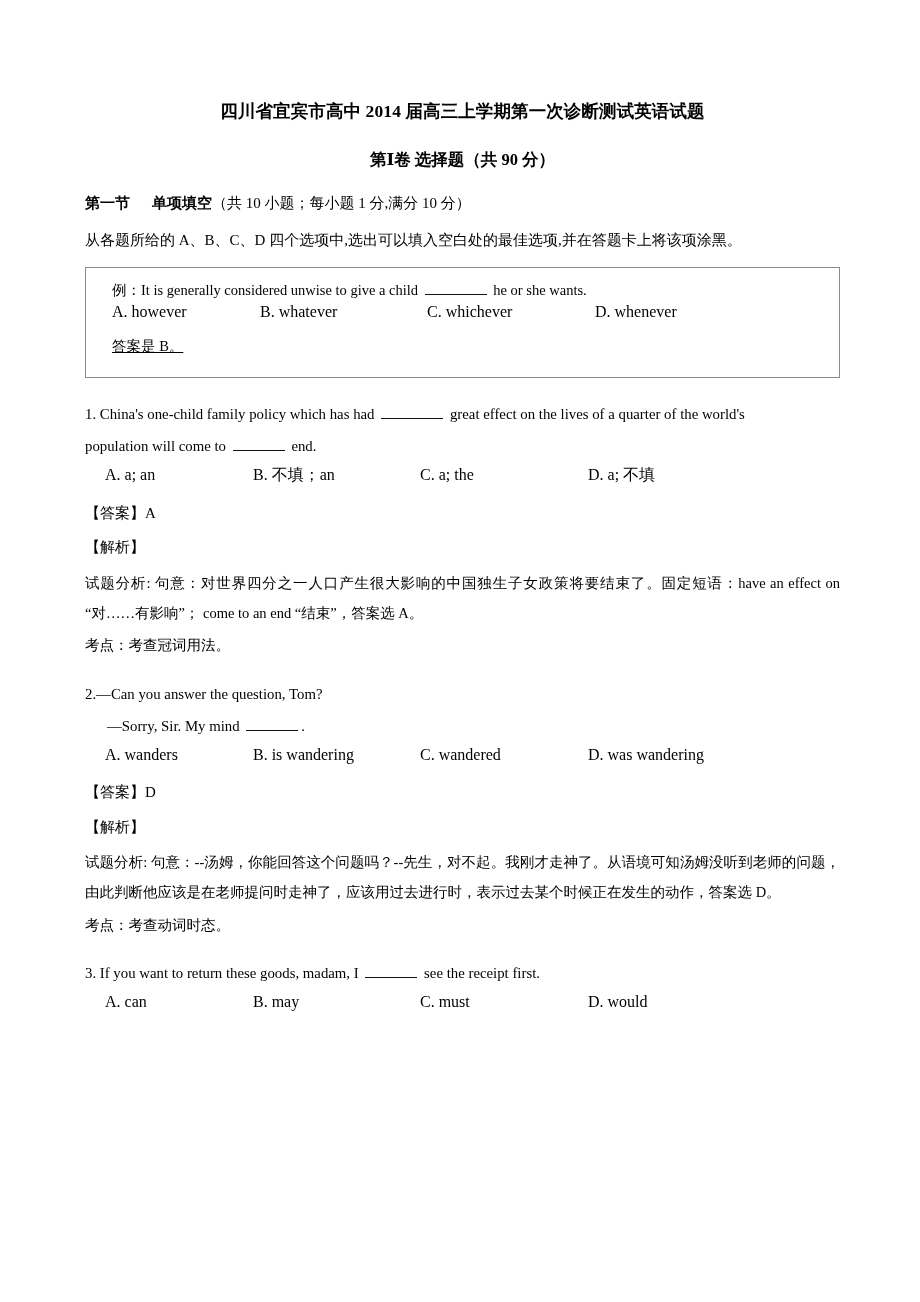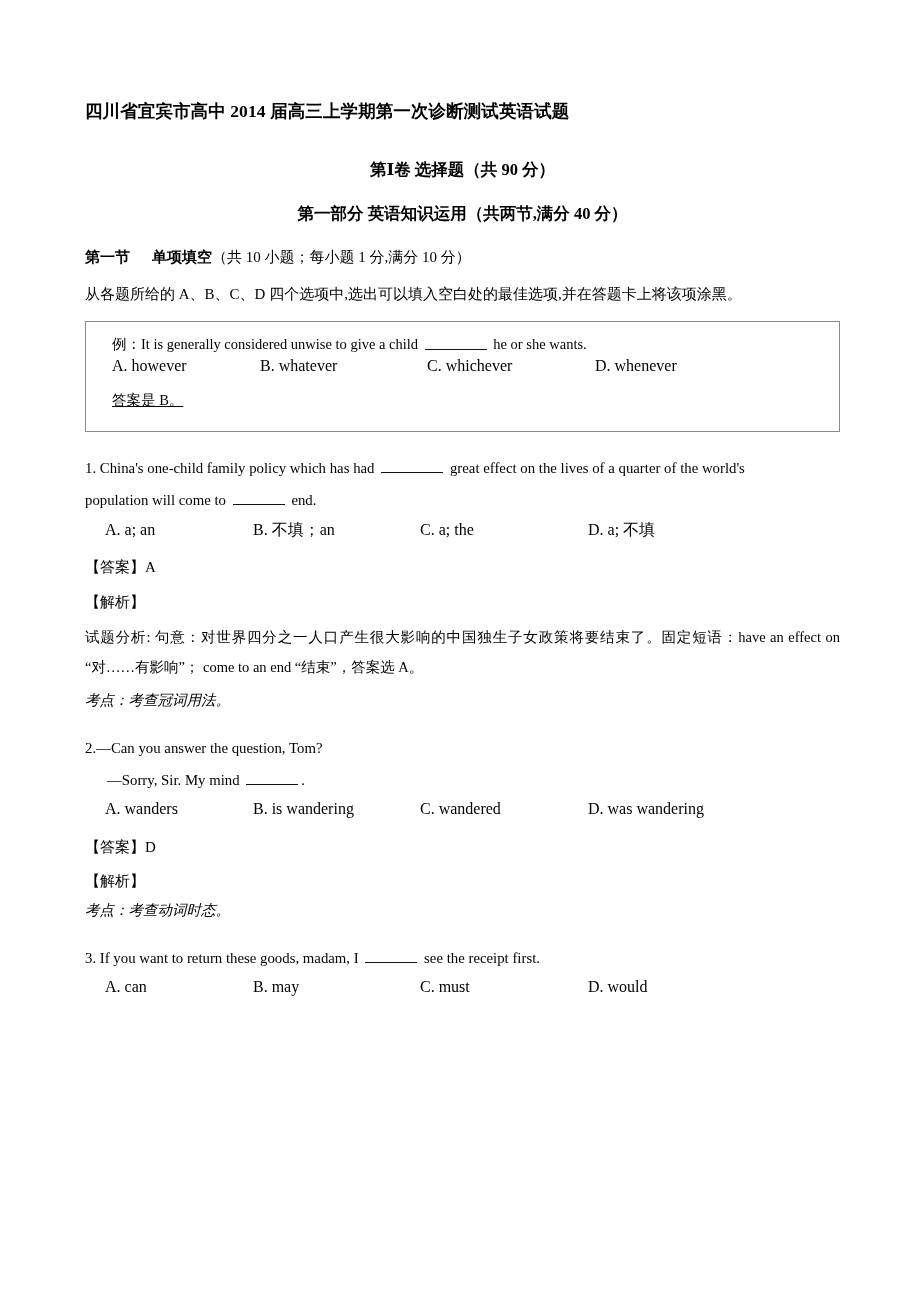--- a/index.html
+++ b/index.html
@@ -16,25 +16,25 @@
     position: relative;
   }
   .page {
     width: 920px;
     height: 1302px;
     box-sizing: border-box;
     padding: 100px 80px 0 85px;
     position: relative;
   }
   .doc-title {
-    text-align: left;
+    text-align: center;
     font-weight: bold;
     font-size: 17.5px;
     letter-spacing: 0.1px;
-    margin: 0 0 36px 0;
+    margin: 0 0 26px 0;
     line-height: 1.3;
   }
   .center-head {
     text-align: center;
     font-weight: bold;
     font-size: 16.5px;
     margin: 0 0 22px 0;
     line-height: 1.35;
   }
   .sec-line {
@@ -119,36 +119,34 @@
   .analysis {
     font-size: 14.5px;
     line-height: 2.05;
     margin: 10px 0 0 0;
     text-align: justify;
   }
   .kaodian {
     font-size: 14.5px;
     line-height: 1.6;
     margin: 6px 0 0 0;
-    font-style: italic;
   }
   .qblock {
     margin-top: 22px;
   }
 </style>
 </head>
 <body>
 
 <div class="page">
 
   <div class="doc-title">四川省宜宾市高中 2014 届高三上学期第一次诊断测试英语试题</div>
 
   <div class="center-head">第Ⅰ卷  选择题（共 90 分）</div>
 
-  <div class="center-head">第一部分  英语知识运用（共两节,满分 40 分）</div>
 
   <div class="sec-line">
     <span class="bold">第一节</span><span class="gapwide"></span><span class="bold">单项填空</span><span>（共 10 小题；每小题 1 分,满分 10 分）</span>
   </div>
 
   <div class="instr">从各题所给的 A、B、C、D 四个选项中,选出可以填入空白处的最佳选项,并在答题卡上将该项涂黑。</div>
 
   <div class="example-box">
     <div class="ex-row">
       <span>例：It is generally considered unwise to give a child</span>
@@ -185,20 +183,21 @@
     <div class="q-text">2.—Can you answer the question, Tom?</div>
     <div class="q-text ind">
       <span>—Sorry, Sir. My mind</span>
       <span class="blank w2"></span><span>.</span>
     </div>
     <div class="opts">
       <span class="opt o1">A. wanders</span><span class="opt o2">B. is wandering</span><span class="opt o3">C. wandered</span><span class="opt o4">D. was wandering</span>
     </div>
     <div class="ans-line">【答案】D</div>
     <div class="ans-line tight">【解析】</div>
+    <div class="analysis">试题分析: 句意：--汤姆，你能回答这个问题吗？--先生，对不起。我刚才走神了。从语境可知汤姆没听到老师的问题，由此判断他应该是在老师提问时走神了，应该用过去进行时，表示过去某个时候正在发生的动作，答案选 D。</div>
     <div class="kaodian">考点：考查动词时态。</div>
   </div>
 
   <div class="qblock">
     <div class="q-text">
       <span>3. If you want to return these goods, madam, I</span>
       <span class="blank w2"></span>
       <span>see the receipt first.</span>
     </div>
     <div class="opts">

